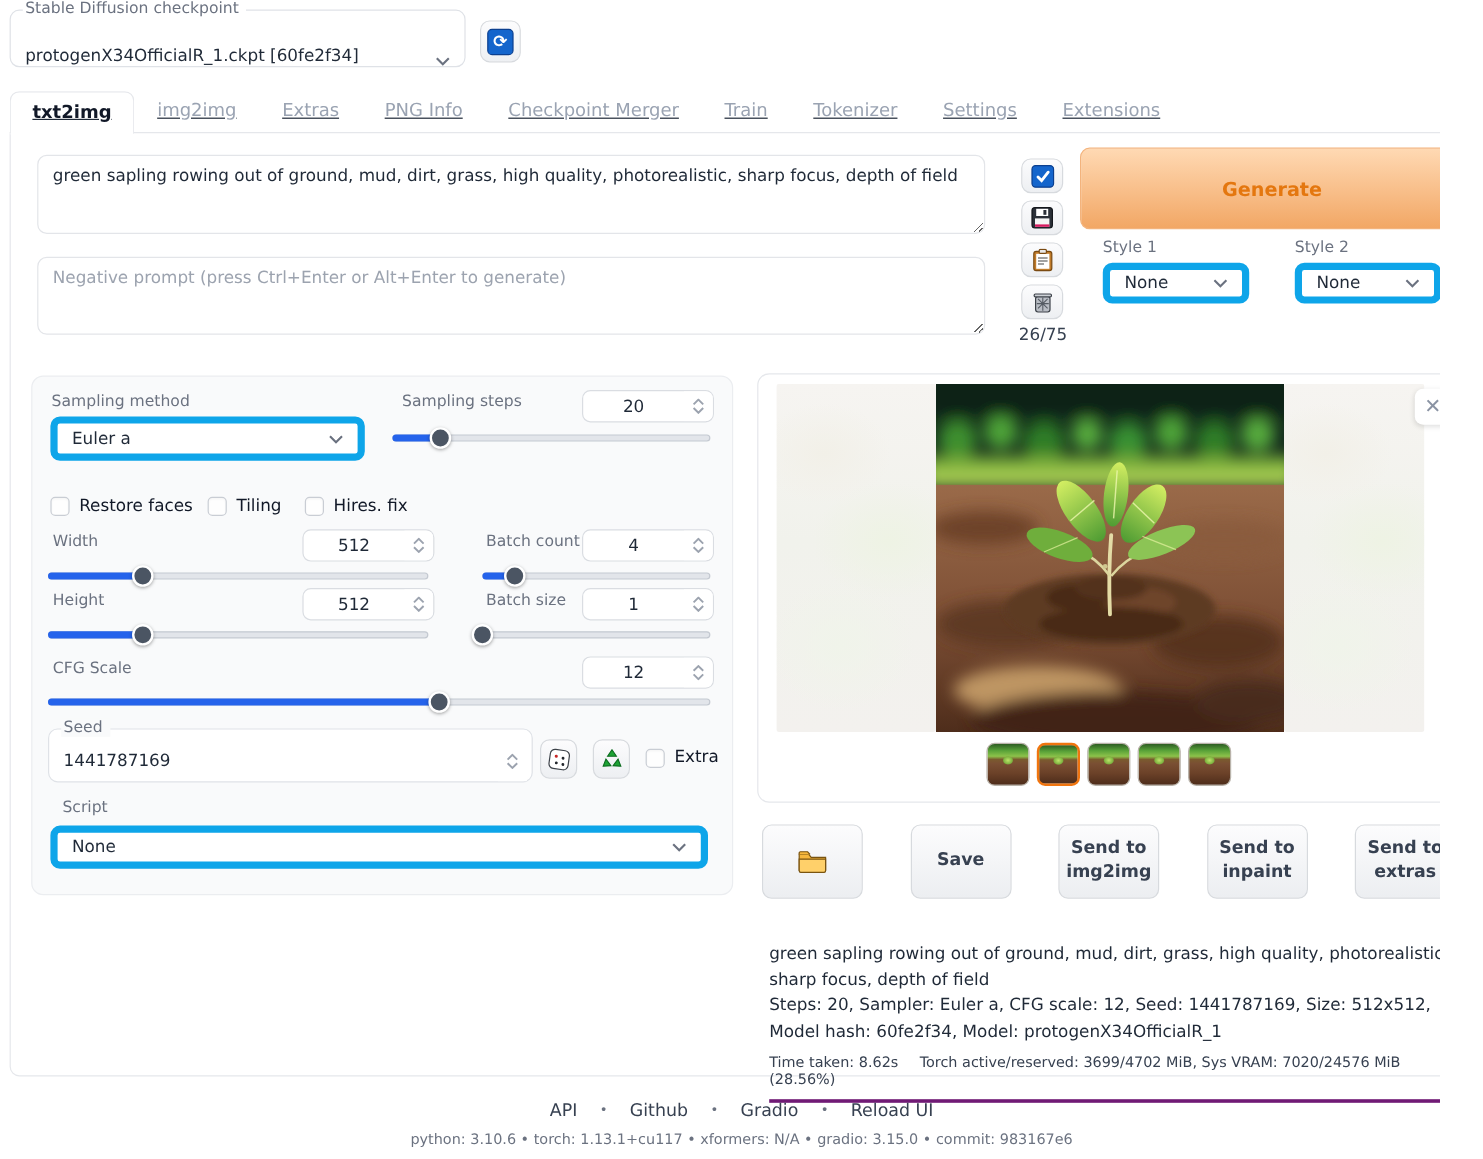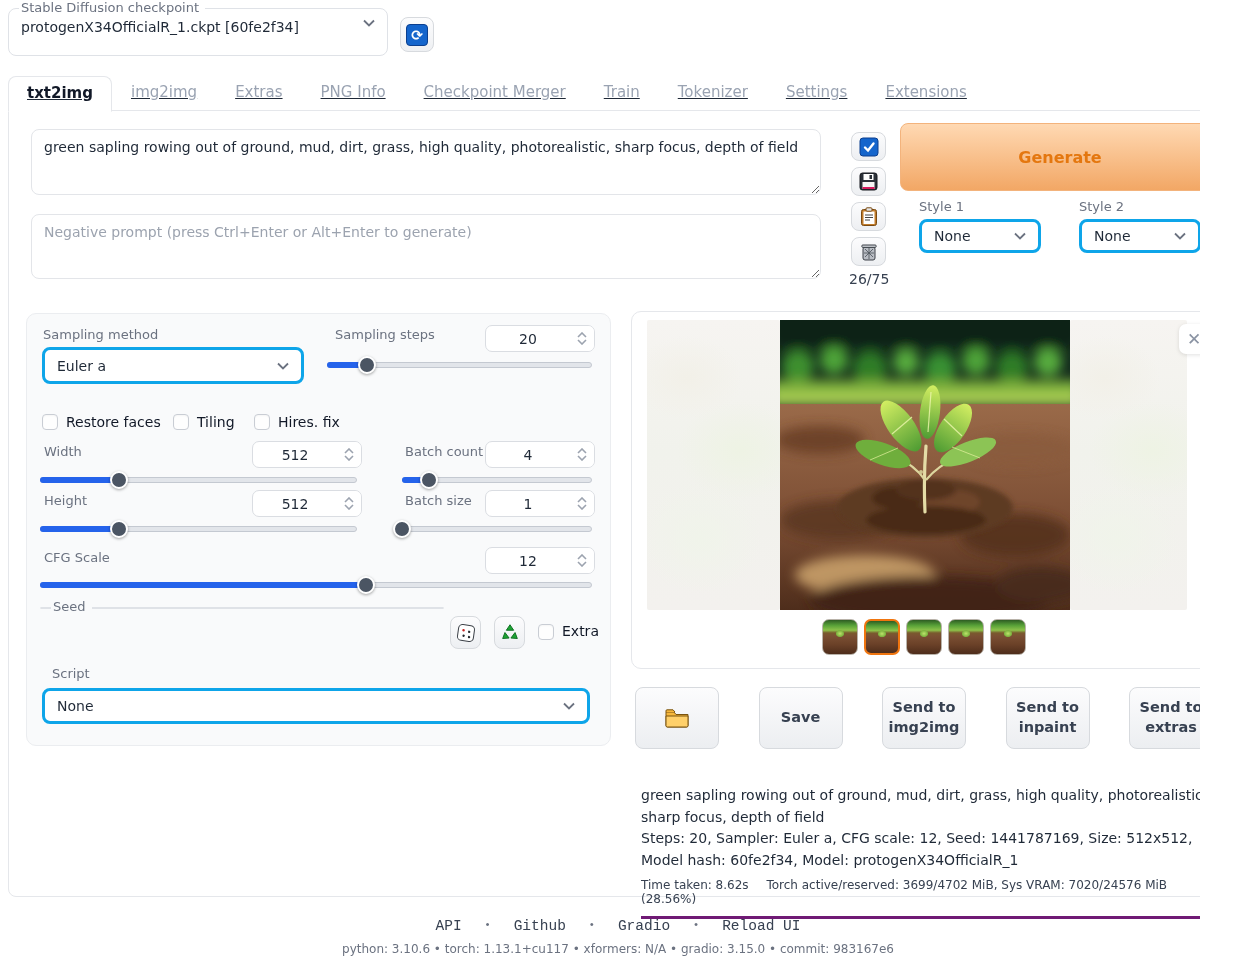--- a/index.html
+++ b/index.html
@@ -7,21 +7,21 @@
     font-family:"DejaVu Sans","Liberation Sans",sans-serif; color:#1f2937; }
   .abs { position:absolute; }
   #page { position:relative; width:1200px; height:966px; overflow:hidden; }
 
   
   #ckpt-wrap { left:8px; top:8px; width:380px; }
   .fieldbox { position:relative; border:1px solid #dfe2e7; border-radius:8px; background:#fff; }
   .fieldbox .legend { position:absolute; top:-9px; left:10px; font-size:13px; color:#6b7280;
     background:#fff; padding:0 6px 0 2px; white-space:nowrap; }
   .legend-gray { background:#f9fafb !important; }
-  #ckpt-box { height:36px; margin-top:10px; display:flex; align-items:flex-start; padding:0 12px; }
+  #ckpt-box { height:36px; margin-top:10px; display:flex; align-items:flex-end; padding:0 12px; }
   #ckpt-box .val { flex:1; font-size:14px; color:#1f2937; }
   .chev { width:12px; height:8px; flex:0 0 auto; }
   .chev polyline { fill:none; stroke:#6b7280; stroke-width:1.8; }
   #refresh-btn { left:400px; top:17px; width:34px; height:35px; border:1px solid #d7dade; border-radius:8px;
     background:linear-gradient(#fcfcfd,#eef0f3); display:flex; align-items:center; justify-content:center; cursor:pointer; }
   #refresh-ic { width:22px; height:22px; background:#1465cc; border:1.5px solid #0b3f8f; border-radius:4px;
     display:flex; align-items:center; justify-content:center; color:#fff; font-size:14px; font-weight:bold; }
 
   
   #tabs { left:8px; top:78px; height:33px; display:flex; align-items:flex-end;text-decoration:underline; }
@@ -42,21 +42,21 @@
   
   .toolbtn { position:absolute; left:842px; width:35px; height:29px; border:1px solid #d7dade; border-radius:8px;
     background:linear-gradient(#fcfcfd,#edeff2); display:flex; align-items:center; justify-content:center; cursor:pointer; }
   #token-counter { left:840px; top:160px; width:40px; text-align:center; font-size:14px; color:#374151; }
 
   
   #generate-btn { left:891px; top:12px; width:320px; height:68px; border-radius:8px; border:1px solid #f3b37c;
     background:linear-gradient(180deg,#ffd9b3,#f2a765); display:flex; align-items:center; justify-content:center;
     font-size:16px; font-weight:600; color:#e4770f; cursor:pointer; }
   .style-label { position:absolute; font-size:13px; color:#6b7280; }
-  .dropdown { position:absolute; height:34px; background:#fff; border:3px solid #0ea5e9; border-radius:8px;
+  .dropdown { position:absolute; height:34px; background:#fff; border:6px solid #0ea5e9; border-radius:8px;
     display:flex; align-items:center; padding:0 12px; cursor:pointer; }
   .dropdown .val { flex:1; font-size:14px; color:#1f2937; }
 
   
   #panel { left:17px; top:202px; width:585px; height:433px; background:#f9fafb; border:1px solid #ebedf0; border-radius:10px; }
   .plabel { position:absolute; font-size:13px; color:#6b7280; }
   .numbox { position:absolute; width:110px; height:27px; background:#fff; border:1px solid #dadde2; border-radius:7px;
     display:flex; align-items:center; overflow:hidden; }
   .numbox .nval { flex:1; text-align:center; font-size:14px; color:#1f2937; }
   .spin { width:24px; height:100%; display:flex; flex-direction:column; align-items:center; justify-content:center;
@@ -104,21 +104,21 @@
   .outbtn { width:84px; height:62px; border:1px solid #d7dade; border-radius:8px;
     background:linear-gradient(#fcfcfd,#eceef1); display:flex; align-items:center; justify-content:center;
     text-align:center; font-size:14.5px; font-weight:600; color:#374151; line-height:1.35; cursor:pointer; padding:4px; }
 
   #gen-info { left:632px; top:674px; width:572px; }
   #gen-info .itext { font-size:14px; color:#1f2937; line-height:1.55; }
   #gen-info .tline { margin-top:6px; font-size:12px; color:#374151; padding-bottom:10px; border-bottom:3px solid #701a75; }
   #gen-info .tline span + span { margin-left:14px; }
 
   
-  #footer-links { left:0; top:918px; width:1236px; text-align:center; font-size:14.5px; color:#374151;font-family:Liberation Mono, monospace; }
+  #footer-links { left:0; top:918px; width:1236px; text-align:center; font-size:14.5px; color:#374151; }
   #footer-links .flink { margin:0 14px; cursor:pointer; }
   #footer-links .fsep { color:#6b7280; font-size:11px; vertical-align:2px; }
   #footer-vers { left:0; top:942px; width:1236px; text-align:center; font-size:12px; color:#6b7280; }
 
   svg.icon { display:block; }
 </style>
 </head>
 <body>
 
 <div id="page">
@@ -330,20 +330,31 @@
         </span>
       </div>
       <div class="slider" style="left:13px; top:262px; width:552px; --fill:59%">
         <div class="track"></div>
           <div class="fill"></div>
           <div class="thumb"></div>
       </div>
 
       <div class="fieldbox" id="seed-wrap">
         <span class="legend legend-gray">Seed</span>
+        <div id="seed-box">
+          <span class="val">1441787169</span>
+          <span class="spin">
+            <svg viewBox="0 0 10 6">
+                <polyline points="1,5 5,1 9,5"></polyline>
+              </svg>
+            <svg viewBox="0 0 10 6">
+                <polyline points="1,1 5,5 9,1"></polyline>
+              </svg>
+          </span>
+        </div>
       </div>
       <div class="sqbtn" style="left:423px; top:302px">
         <svg class="icon" width="20" height="20" viewBox="0 0 20 20">
           <rect x="2" y="2" width="16" height="16" rx="4" fill="#fff" stroke="#3c4148" transform="rotate(8 10 10)"></rect>
           <circle cx="7.2" cy="7.6" r="1.3" fill="#c62828" transform="rotate(8 10 10)"></circle>
           <circle cx="13" cy="8.4" r="1.2" fill="#23272d" transform="rotate(8 10 10)"></circle>
           <circle cx="8" cy="13" r="1.2" fill="#23272d" transform="rotate(8 10 10)"></circle>
           <circle cx="13.6" cy="13.6" r="1.2" fill="#23272d" transform="rotate(8 10 10)"></circle>
         </svg>
       </div>

